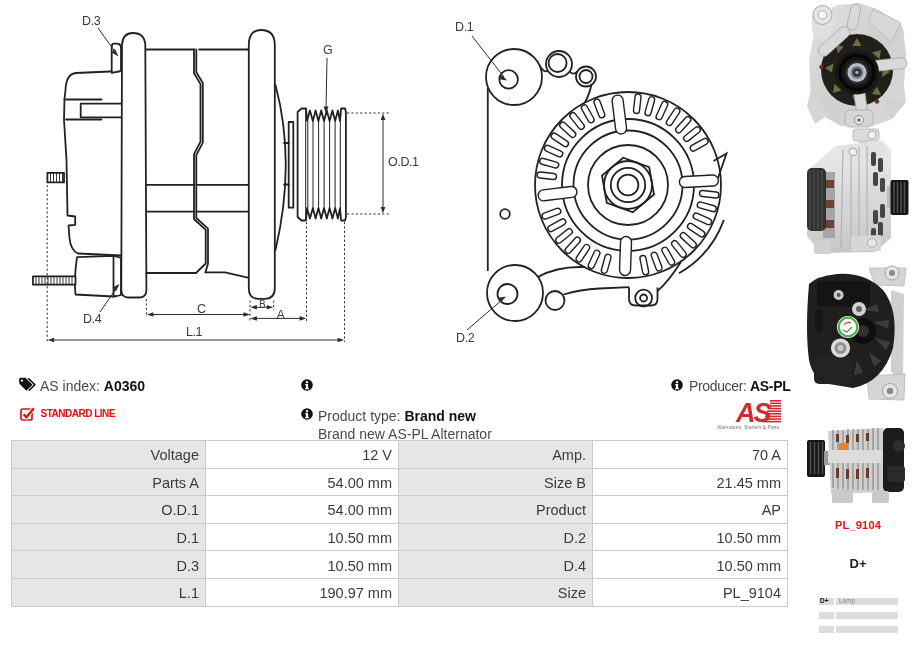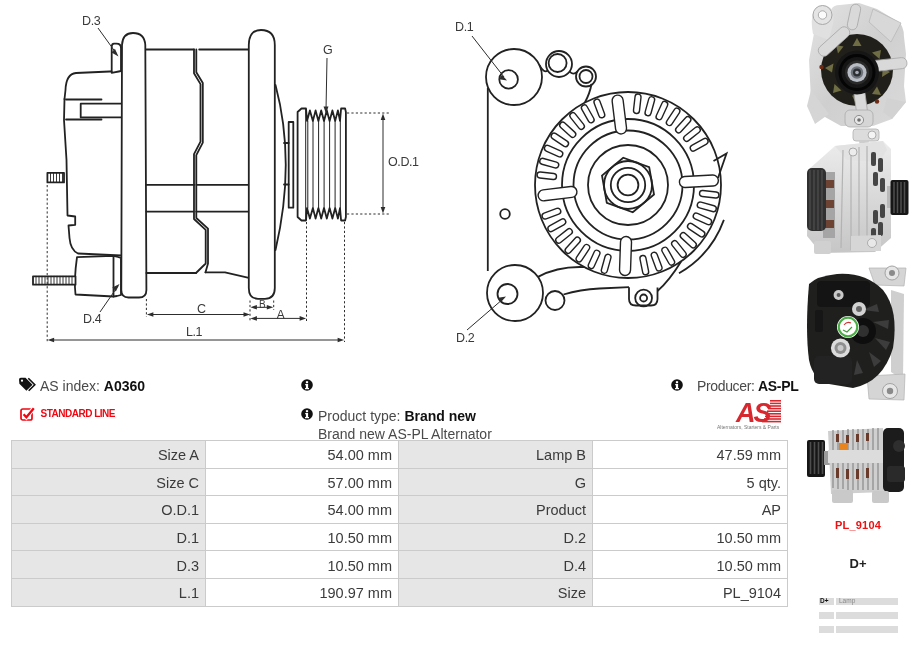--- a/index.html
+++ b/index.html
@@ -190,21 +190,21 @@
 <g fill="#2d2d2d" stroke="none">
 <path d="M67,80.5 L59.2,79.3 L61.9,74.8 Z"></path>
 <path d="M66,296.5 L58.3,297.7 L60.9,302.2 Z"></path>
 </g>
 </svg>
 
 <div class="inforow" style="left:40px;top:378px;">AS index: <b>A0360</b></div>
 <div class="inforow" style="left:40.5px;top:407.5px;color:#f00611;font-weight:bold;font-size:10px;letter-spacing:-0.5px;">STANDARD LINE</div>
 <div class="inforow" style="left:318px;top:378px;margin-top:48px;">Brand new AS-PL Alternator</div>
 <div class="inforow" style="left:318px;top:407.5px;">Product type: <b>Brand new</b></div>
-<div class="inforow" style="left:689px;top:378px;letter-spacing:-0.35px;margin-left:8px;">Producer: <b>AS-PL</b></div>
+<div class="inforow" style="left:689px;top:378px;letter-spacing:-0.35px;">Producer: <b>AS-PL</b></div>
 
 <svg class="abs" style="left:18px;top:377px" width="20" height="16" viewBox="0 0 20 16">
 <path d="M1,2.5 Q1,0.7 2.8,0.7 L7.5,0.7 L14.5,7.7 L8.4,13.8 L1.4,6.8 Z" fill="#111"></path>
 <circle cx="4" cy="3.7" r="1.1" fill="#fff"></circle>
 <path d="M10.3,1.2 L16.8,7.7 L10.7,13.8" fill="none" stroke="#111" stroke-width="1.6"></path>
 </svg>
 
 <svg class="abs" style="left:20px;top:406px" width="16" height="16" viewBox="0 0 16 16">
 <rect x="1" y="3" width="11" height="11" rx="1.8" fill="none" stroke="#f00611" stroke-width="1.7"></rect>
 <path d="M3.6,8.2 L6.4,11.2 L13.8,2.2" fill="none" stroke="#fff" stroke-width="4.2"></path>
@@ -244,31 +244,31 @@
 </svg>
 
 <table id="maintbl">
 <colgroup>
       <col style="width:194px">
       <col style="width:193px">
       <col style="width:194px">
       <col style="width:195px">
     </colgroup>
 <tbody>
+      <tr>
+        <td class="k">Voltage</td>
+        <td>12 V</td>
+        <td class="k">Amp.</td>
+        <td>70 A</td>
+      </tr>
 <tr>
-        <td class="k">Size A</td>
+        <td class="k">Parts A</td>
         <td>54.00 mm</td>
-        <td class="k">Lamp B</td>
-        <td>47.59 mm</td>
-      </tr>
-<tr>
-        <td class="k">Size C</td>
-        <td>57.00 mm</td>
-        <td class="k">G</td>
-        <td>5 qty.</td>
+        <td class="k">Size B</td>
+        <td>21.45 mm</td>
       </tr>
 <tr>
         <td class="k">O.D.1</td>
         <td>54.00 mm</td>
         <td class="k">Product</td>
         <td>AP</td>
       </tr>
 <tr>
         <td class="k">D.1</td>
         <td>10.50 mm</td>

